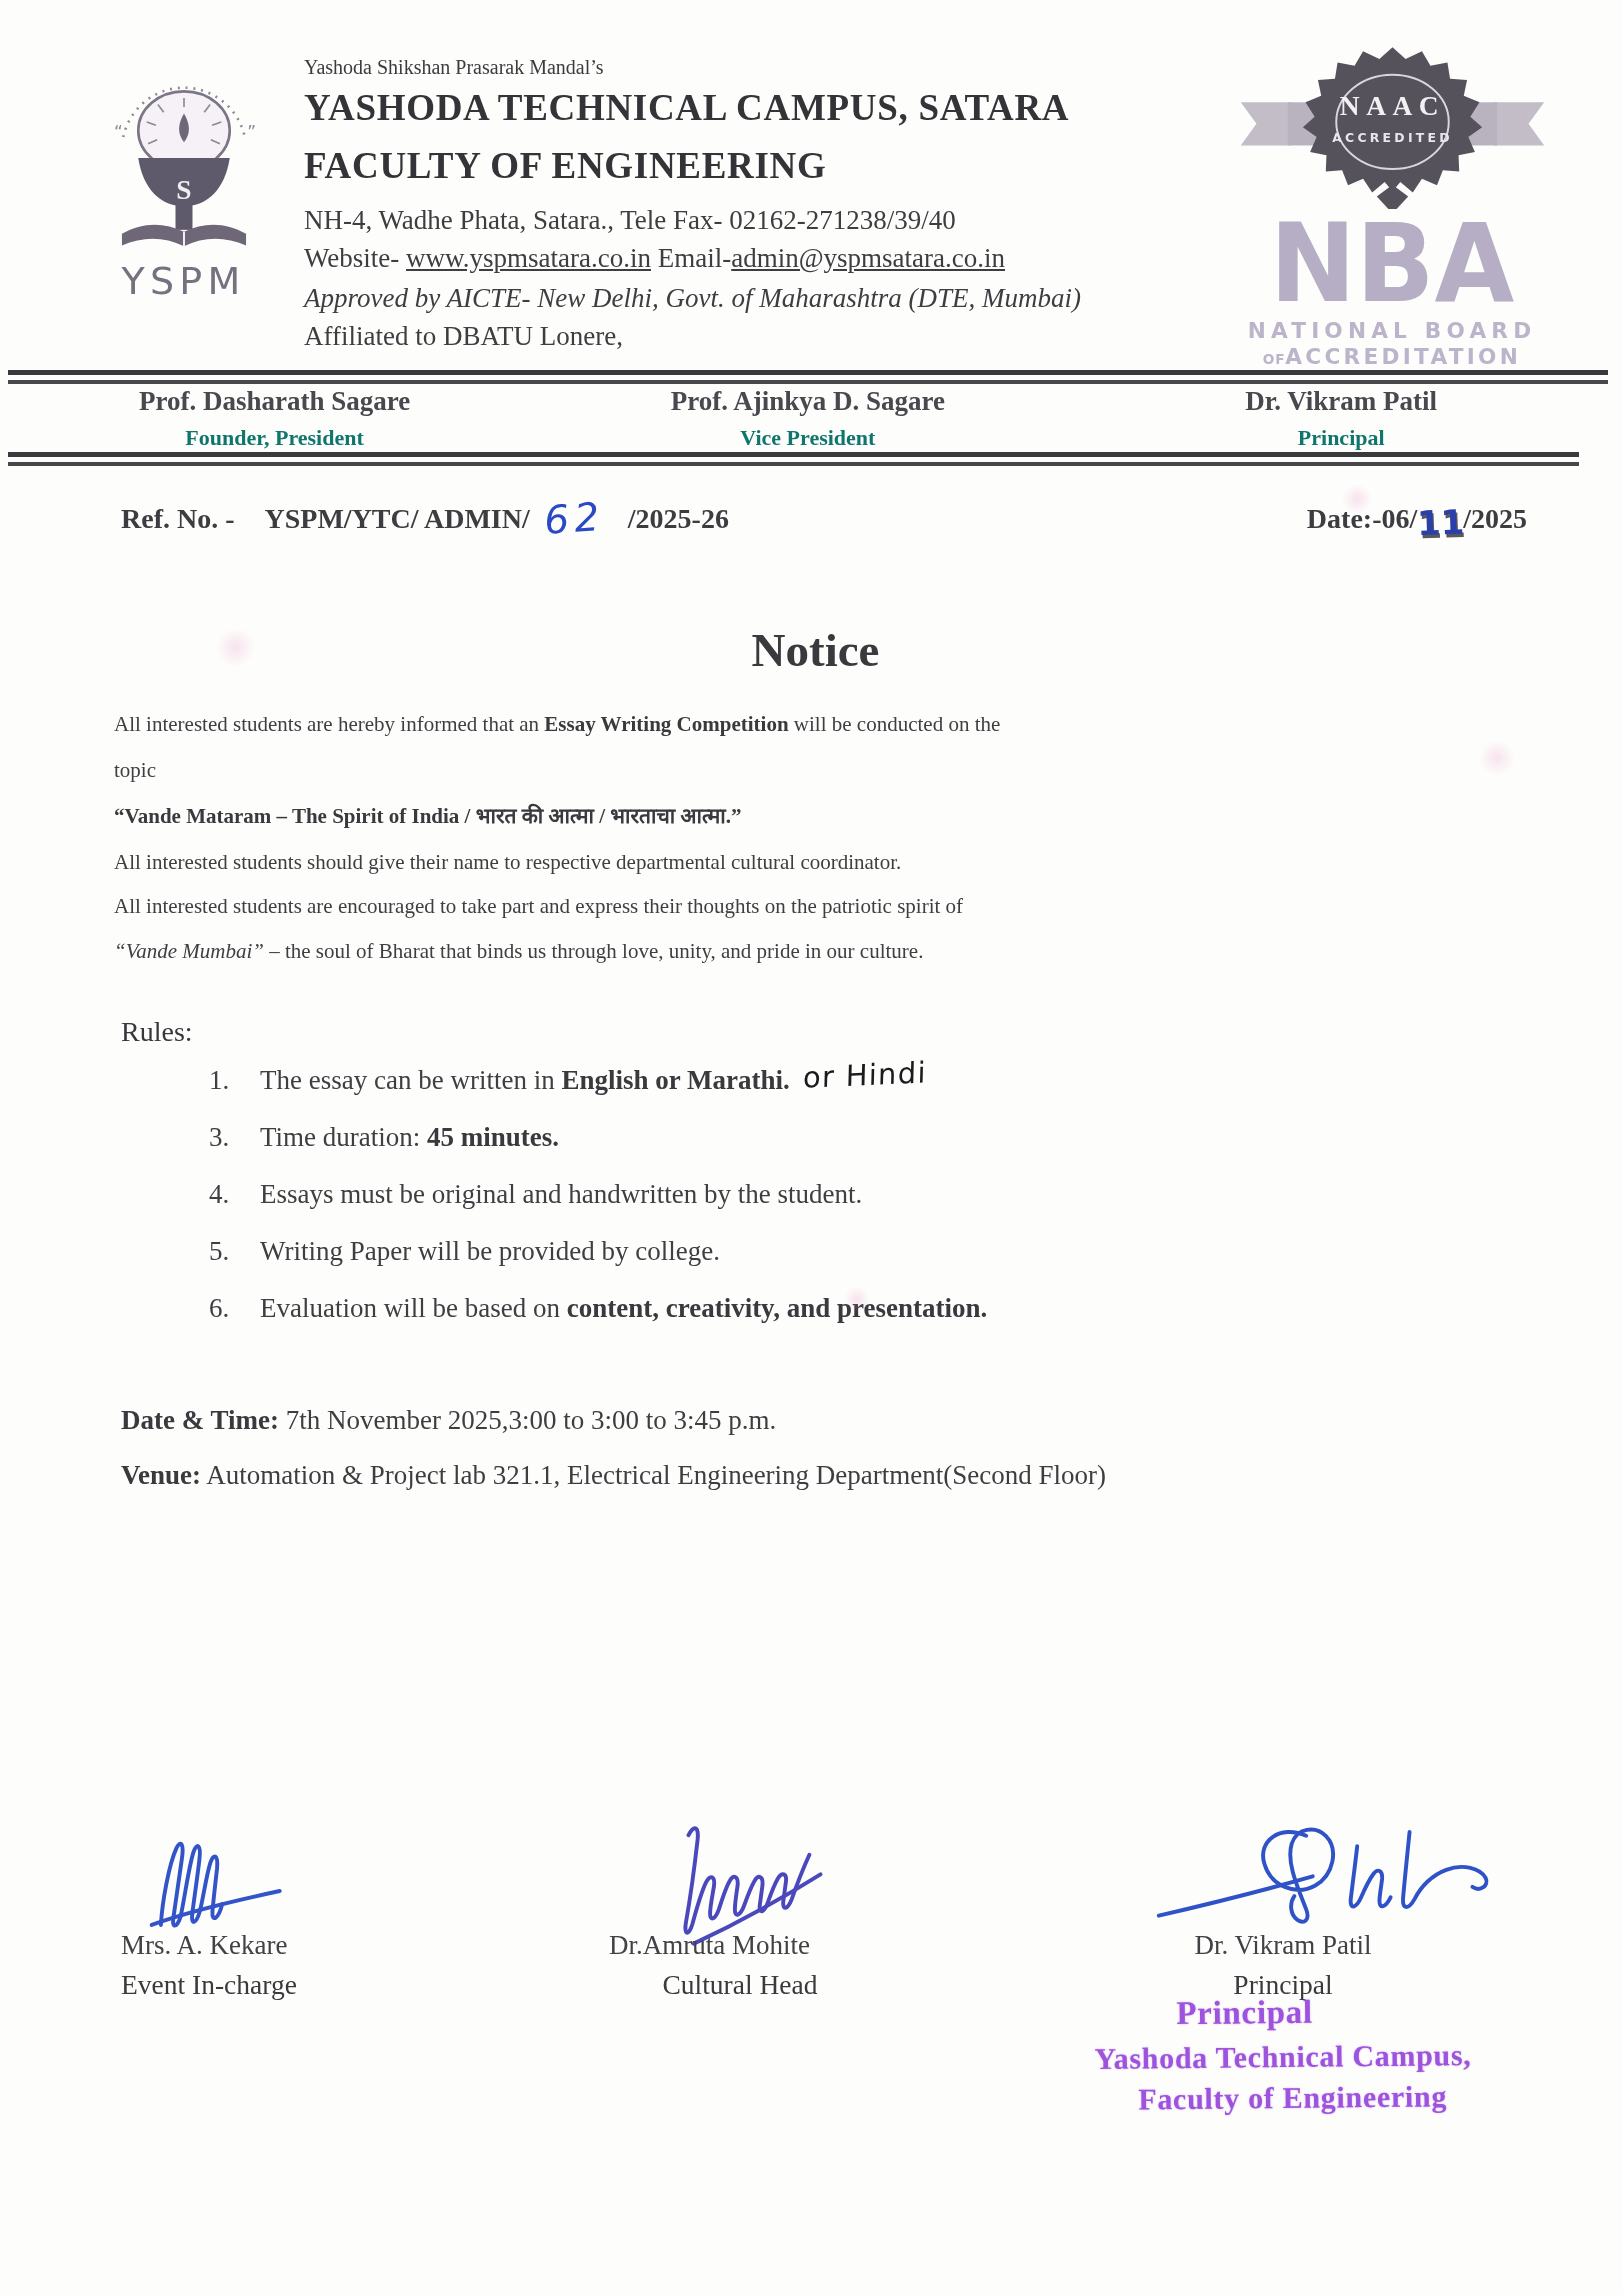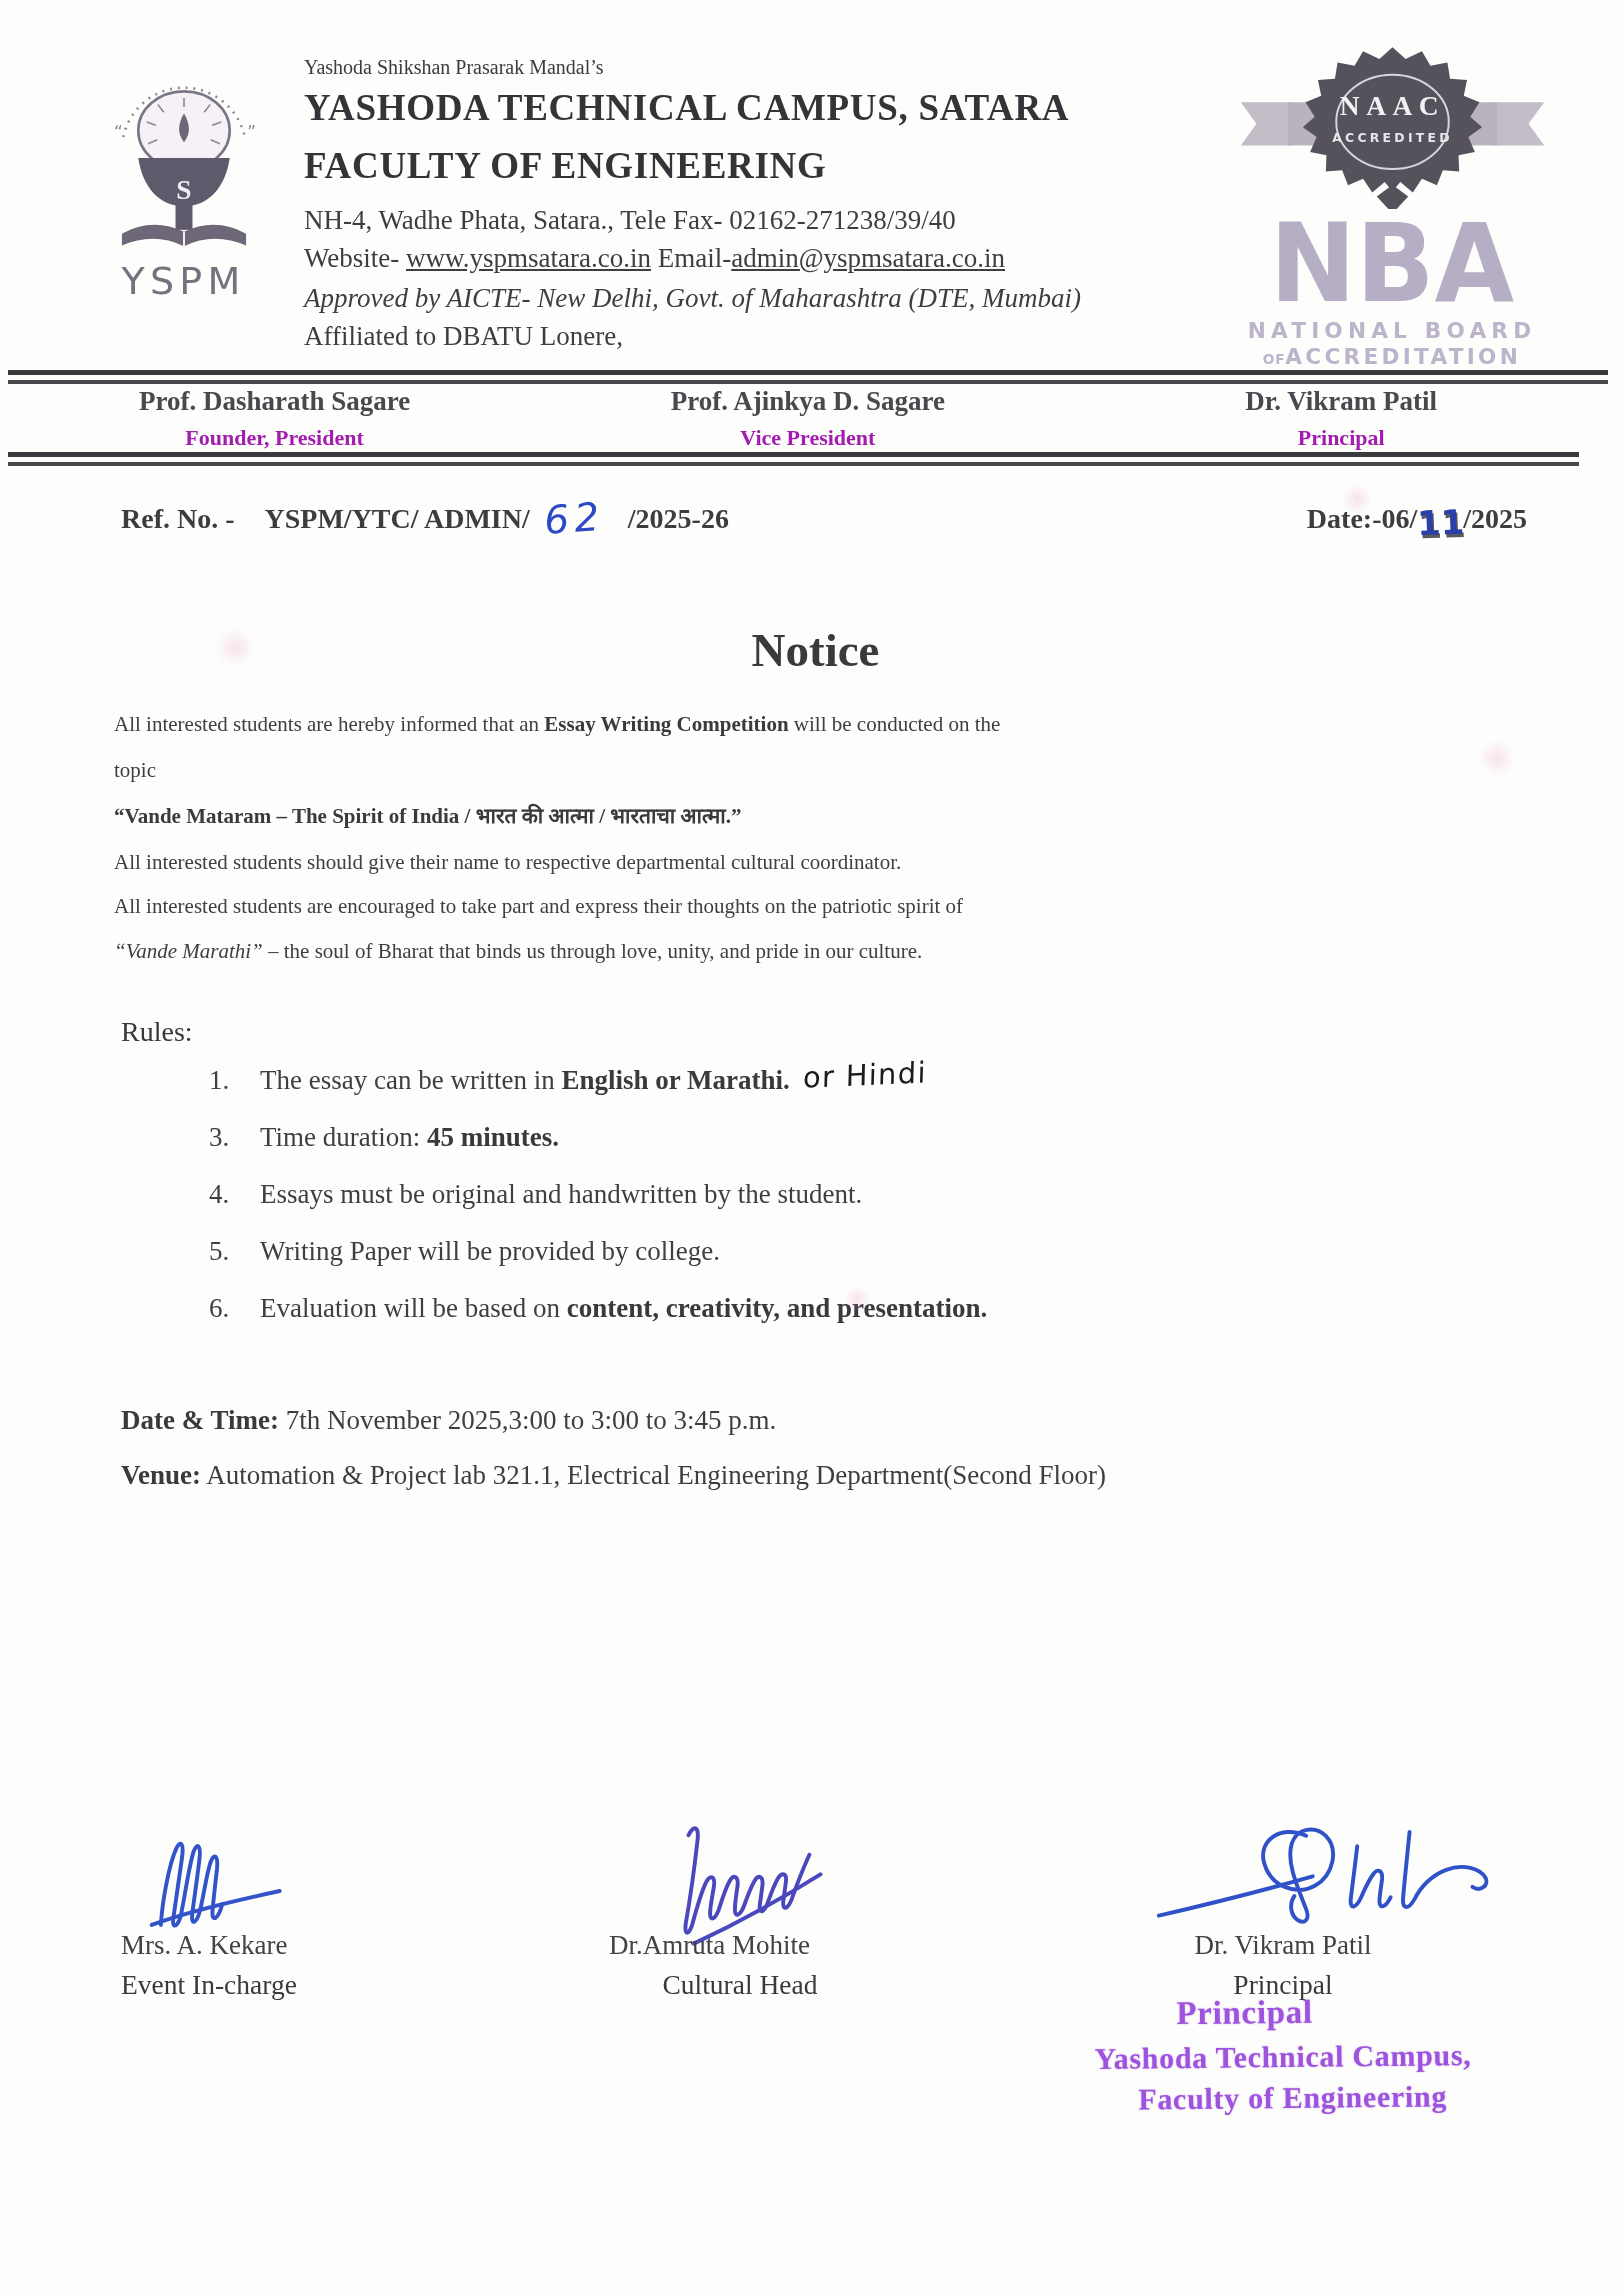--- a/index.html
+++ b/index.html
@@ -24,21 +24,21 @@
   .nba{margin-top:1.3px;color:#b5adc4;font-family:"DejaVu Sans",sans-serif;}
   .nba-abbr{font-size:103px;font-weight:700;line-height:1;letter-spacing:0px;transform:scaleY(1.05);color:#b6aec5;}
   .nba-l1{font-size:21.6px;font-weight:700;letter-spacing:5.2px;margin-top:2.6px;color:#bcb4ca;}
   .nba-l2{font-size:21.6px;font-weight:700;letter-spacing:3.3px;margin-top:1.3px;color:#bcb4ca;}
   .nba-of{font-size:13.7px;letter-spacing:0.7px;}
   
   .dblrule{position:absolute;left:7.9px;height:5.2px;border-top:5.2px solid #3a3a3e;border-bottom:4.6px solid #47474c;}
   .officials{position:absolute;left:7.9px;top:386px;width:1600px;display:flex;}
   .off{flex:1;text-align:center;}
   .off-name{font-size:27px;font-weight:600;color:#48484e;}
-  .off-role{font-size:22px;font-weight:700;margin-top:7.9px;color:#a21caf;}
+  .off-role{font-size:22px;font-weight:700;margin-top:7.9px;color:#0f766e;}
   
   .refrow{position:absolute;left:121px;top:492px;width:1406px;display:flex;align-items:baseline;font-weight:700;font-size:28px;color:#3c3c41;}
   .ref-prefix{margin-left:30px;}
   .hand-ref{
     font-family:"DejaVu Sans",sans-serif;font-style:italic;font-weight:500;
     color:#2b49c4;font-size:39px;letter-spacing:5.2px;
     display:inline-block;transform:rotate(-4deg) translateY(3.9px);margin:0 23.6px 0 14.4px;
   }
   .date-wrap{margin-left:auto;}
   .hand-date{
@@ -172,21 +172,21 @@
   <div class="title">Notice</div>
 
   <div class="para" style="top:708px;">
     <span>All interested students are hereby informed that an </span><span class="b">Essay Writing Competition</span><span> will be conducted on the</span>
   </div>
   <div class="para" style="top:754px;">topic</div>
   <div class="para b" style="top:800px;">“Vande Mataram – The Spirit of India / भारत की आत्मा / भारताचा आत्मा.”</div>
   <div class="para" style="top:846px;">All interested students should give their name to respective departmental cultural coordinator.</div>
   <div class="para" style="top:890px;">All interested students are encouraged to take part and express their thoughts on the patriotic spirit of</div>
   <div class="para" style="top:935px;">
-    <span class="i">“Vande Marathi”</span><span> – the soul of Bharat that binds us through love, unity, and pride in our culture.</span>
+    <span class="i">“Vande Mumbai”</span><span> – the soul of Bharat that binds us through love, unity, and pride in our culture.</span>
   </div>
 
   <div class="rules-h">Rules:</div>
 
   <div class="rules-list">
     <div class="rule-item">
       <span class="r-num">1.</span><span>The essay can be written in </span><span class="b">English or Marathi.</span><span class="r-hand">or Hindi</span>
     </div>
     <div class="rule-item">
       <span class="r-num">3.</span><span>Time duration: </span><span class="b">45 minutes.</span>

